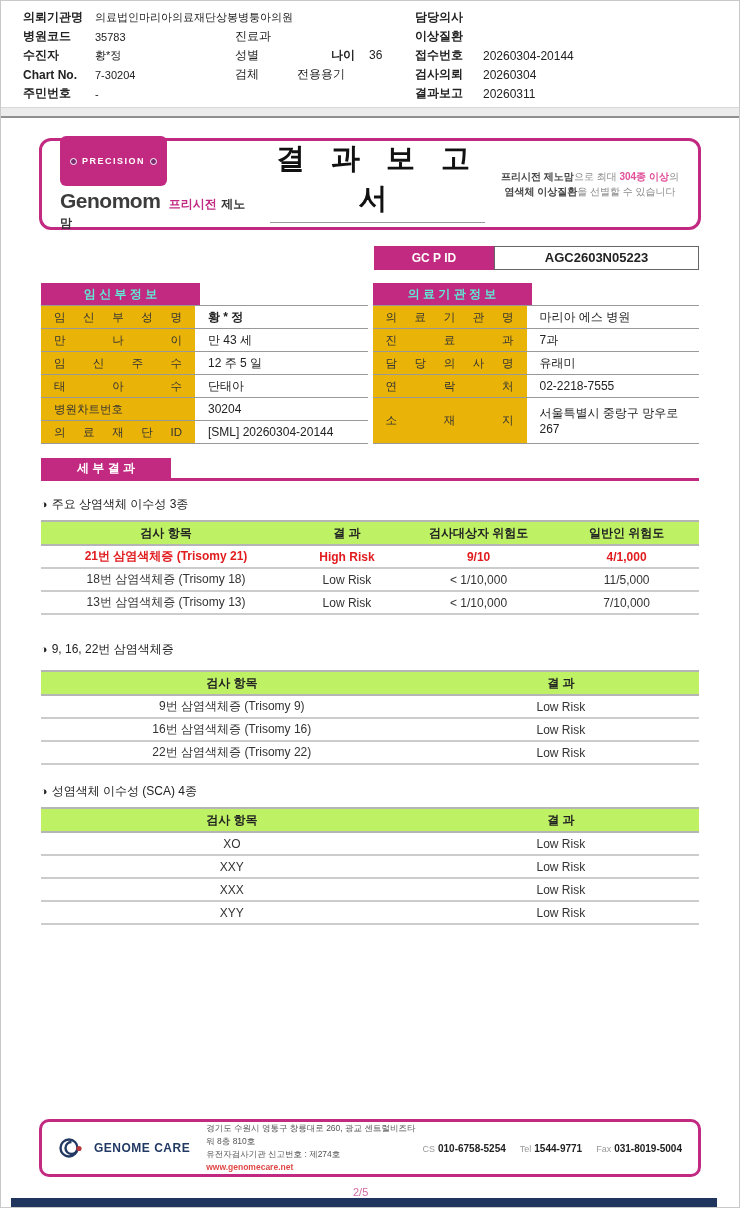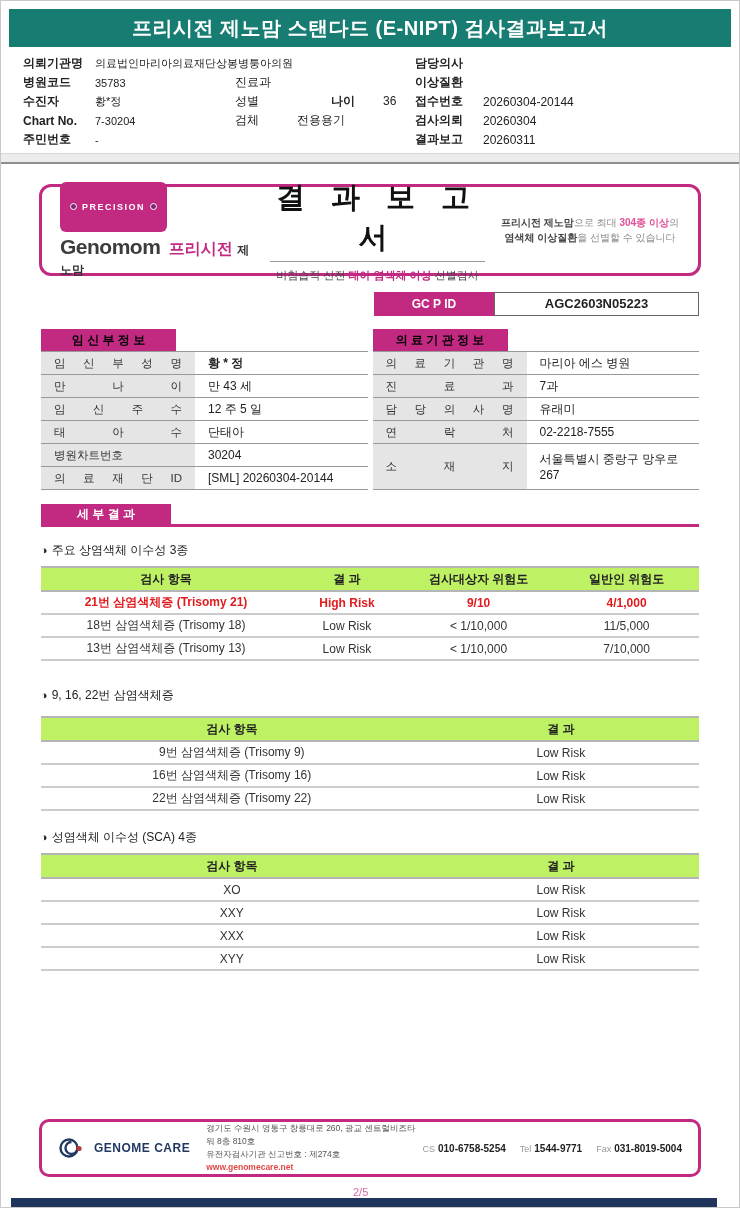--- a/index.html
+++ b/index.html
@@ -14,60 +14,60 @@
   
   .form-area { margin-top:7px; padding-bottom:4px; }
   .form-row { display:flex; height:19px; align-items:center; padding-left:22px; font-size:12px; white-space:nowrap; }
   .f-l1 { width:72px; font-weight:bold; flex:none; }
   .f-v1 { width:140px; flex:none; font-size:11px; overflow:visible; }
   .f-l2 { width:62px; font-weight:normal; flex:none; }
   .f-v2 { width:118px; flex:none; }
   .f-l3 { width:68px; font-weight:bold; flex:none; }
   .f-v3 { flex:1; }
   .age-label { font-weight:bold; margin-left:34px; }
-  .age-value { margin-left:28px; }
+  .age-value { margin-left:14px; }
   .form-divider { height:8px; background:#ececec; border-top:1px solid #d8d8d8; border-bottom:2px solid #8f8f8f; }
 
   
   .report-box { margin:20px 38px 0 38px; height:86px; border:3px solid #c22a82; border-radius:12px;
                 display:flex; align-items:center; padding:0 18px; box-sizing:content-box; }
   .logo-block { width:195px; flex:none; }
   .precision-pill { display:inline-flex; align-items:center; gap:5px; background:#c22a82; color:#fff;
                     font-size:9px; font-weight:bold; letter-spacing:1.5px; padding:20px 10px; border-radius:6px; }
   .precision-pill::before, .precision-pill::after { content:""; width:5px; height:5px; border-radius:50%;
                     background:#7c2a6e; border:1px solid #fff; }
   .brand-row { margin-top:3px; }
   .brand { font-size:21px; font-weight:bold; color:#3c3c3c; letter-spacing:-.5px; }
-  .brand-kr-a { font-size:16px; font-weight:bold; color:#c22a82; margin-left:4px;text-align:center; }
+  .brand-kr-a { font-size:12px; font-weight:bold; color:#c22a82; margin-left:4px;text-align:center; }
   .brand-kr { font-size:12px; font-weight:bold; color:#333; }
   .title-block { flex:1; text-align:center; }
   .report-title { font-size:29px; font-weight:bold; color:#111; letter-spacing:9px; }
   .title-underline { width:215px; border-bottom:1px solid #9a9a9a; margin:3px auto 6px auto; }
   .report-subtitle { font-size:11px; color:#444; }
   .report-subtitle .accent { color:#c22a82; font-weight:bold; }
   .tagline-block { width:180px; flex:none; font-size:10px; color:#8a8a8a; text-align:center; line-height:1.55; }
   .tagline-block .tb { color:#444; font-weight:bold; }
   .tagline-block .ta { color:#e0509a; font-weight:bold; }
 
   
   .gcp-row { margin:16px 40px 0 40px; display:flex; justify-content:flex-end; }
   .gcp-label { width:120px; background:#c22a82; color:#fff; text-align:center; font-weight:bold;
                font-size:12px; line-height:24px; }
   .gcp-value { width:203px; border:1px solid #666; text-align:center; font-weight:bold; font-size:13px;
                line-height:22px; color:#222; background:#fff; }
 
   
   .info-tables { margin:13px 40px 0 40px; display:flex; gap:5px; }
   .info-col { flex:1; }
-  .info-title { width:135px; background:#c22a82; color:#000000; font-weight:bold; font-size:12px;
+  .info-title { width:159px; background:#c22a82; color:#5eead4; font-weight:bold; font-size:12px;
                 text-align:center; line-height:22px; }
   .info-table { border-top:1px solid #999; }
   .info-row { display:flex; border-bottom:1px solid #999; height:22px; align-items:center; }
   .info-row.tall { height:45px; }
-  .info-label { width:128px; flex:none; background:#e5e5e5; font-size:11.5px; color:#333;
+  .info-label { width:128px; flex:none; background:#eab308; font-size:11.5px; color:#333;
                 padding:0 13px; align-self:stretch; display:flex; align-items:center; }
   .info-label span { width:100%; text-align:justify; text-align-last:justify; }
   .info-value { flex:1; padding-left:13px; font-size:12px; color:#222; }
   .info-table.mother .info-row:first-child .info-value { font-weight:bold; }
 
   
   .detail-header { margin:14px 40px 0 40px; border-bottom:3px solid #c22a82; }
   .detail-badge { width:130px; background:#c22a82; color:#fff; text-align:center; font-weight:bold;
                   font-size:12px; line-height:20px; }
   .bullet-line { margin:15px 40px 6px 40px; font-size:12px; color:#222; }
@@ -94,21 +94,20 @@
   .fc-label { color:#9a9a9a; font-size:9px; margin-right:3px; }
   .fc-num { color:#222; font-weight:bold; }
   .page-number { position:absolute; bottom:9px; left:352px; color:#d06ca3; font-size:11px; }
   .bottom-bar { position:absolute; bottom:0; left:10px; right:22px; height:9px; background:#20355e; }
 </style>
 </head>
 <body>
 
 <div class="page">
 
-  <div class="banner">프리시전 제노맘 스탠다드 (E-NIPT) 검사결과보고서</div>
 
   <div class="form-area">
     <div class="form-row">
       <span class="f-l1">의뢰기관명</span>
       <span class="f-v1">의료법인마리아의료재단상봉병퉁아의원</span>
       <span class="f-l2"></span>
       <span class="f-v2"></span>
       <span class="f-l3">담당의사</span>
       <span class="f-v3"></span>
     </div>
@@ -152,23 +151,20 @@
       <div><span class="precision-pill">PRECISION</span></div>
       <div class="brand-row">
         <span class="brand">Genomom</span>
         <span class="brand-kr-a">프리시전</span>
         <span class="brand-kr">제노맘</span>
       </div>
     </div>
     <div class="title-block">
       <div class="report-title">결 과 보 고 서</div>
       <div class="title-underline"></div>
-      <div class="report-subtitle">
-        <span>비침습적 산전 </span><span class="accent">태아 염색체 이상</span><span> 선별검사</span>
-      </div>
     </div>
     <div class="tagline-block">
       <span class="tb">프리시전 제노맘</span><span>으로 최대 </span><span class="ta">304종 이상</span><span>의</span><br>
       <span class="tb">염색체 이상질환</span><span>을 선별할 수 있습니다</span>
     </div>
   </div>
 
   <div class="gcp-row">
     <div class="gcp-label">GC P ID</div>
     <div class="gcp-value">AGC2603N05223</div>

